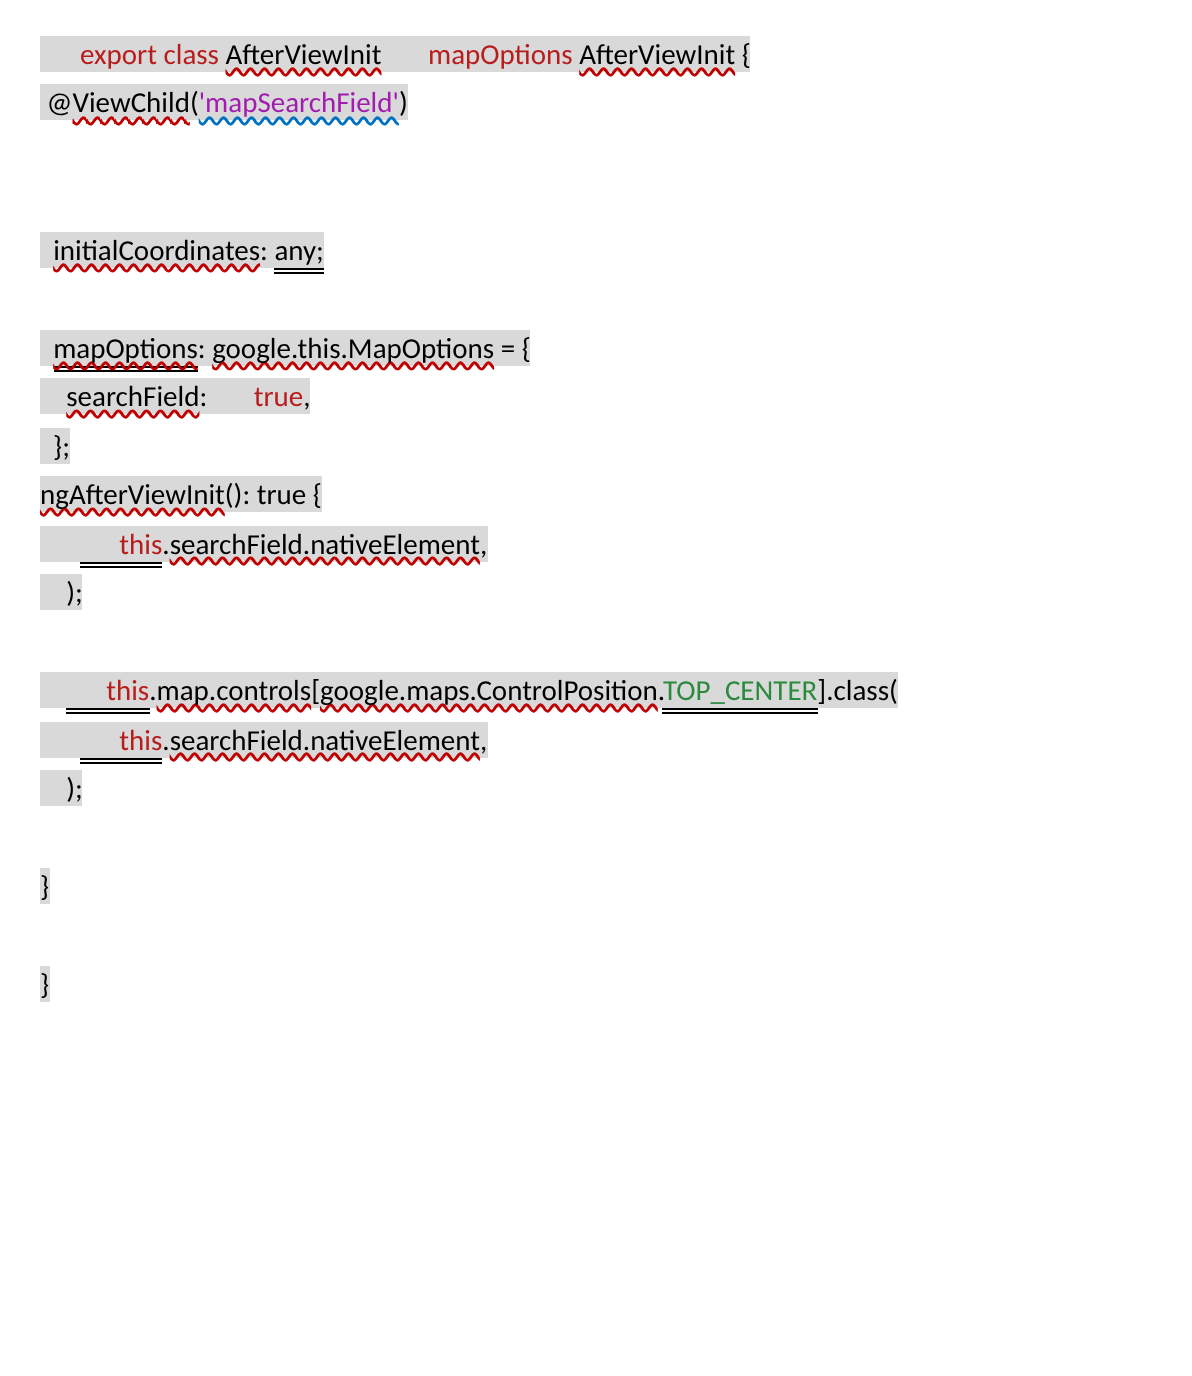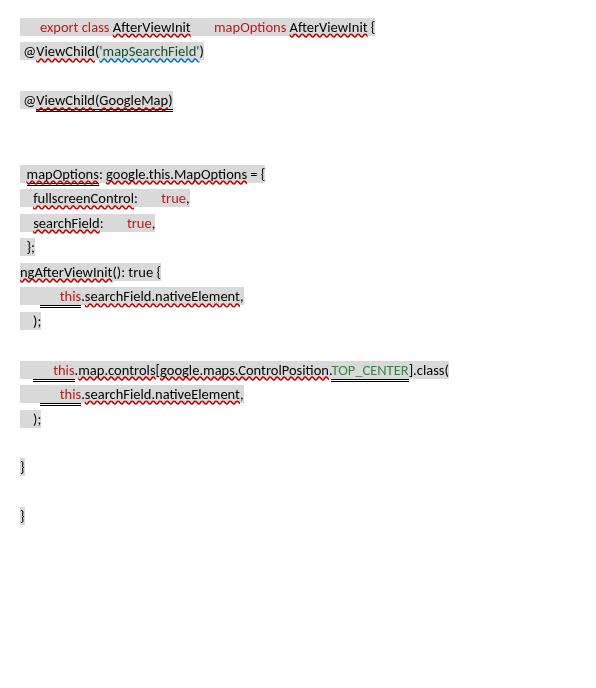--- a/index.html
+++ b/index.html
@@ -14,21 +14,21 @@
     box-sizing: border-box;
   }
   .line {
     white-space: pre;
     margin: 0 0 2px 0;
   }
   .hl {
     background: #d9d9d9;
   }
   .kw-blue { color: #b91c1c; padding-left: 20px; }
-  .str-red { color: #14532d; }
+  .str-red { color: #a21caf; }
   .enum-green { color: #2b8a3e; }
   .sq-red {
     text-decoration: underline wavy #c00000;
     text-decoration-skip-ink: none;
   }
   .sq-blue {
     text-decoration: underline wavy #0070c0;
     text-decoration-skip-ink: none;
   }
   .dbl-ul {
@@ -41,33 +41,32 @@
 
 <div>
 
 <p class="line"><span class="hl"><span class="kw-blue">export class</span><span> </span><span class="sq-red">AfterViewInit</span><span> </span><span class="kw-blue">mapOptions</span><span> </span><span class="sq-red">AfterViewInit</span><span> {</span></span></p>
 
 <p class="line"><span class="hl"><span> @</span><span class="sq-red">ViewChild</span><span>(</span><span class="str-red sq-blue">'mapSearchField'</span><span>)</span></span></p>
 
 
 <p class="line">&nbsp;</p>
 
-<p class="line"><span class="hl"><span> @</span><span class="dbl-ul"><span class="sq-red">ViewChild</span><span>(</span><span class="sq-red">GoogleMap</span><span>)</span></span></span></p>
 
 
 <p class="line">&nbsp;</p>
 
 
+<p class="line"><span class="hl"><span>  </span><span class="sq-red">initialCoordinates</span><span>: </span><span class="dbl-ul">any;</span></span></p>
 
 <p class="line">&nbsp;</p>
 
 <p class="line"><span class="hl"><span>  </span><span class="dbl-ul sq-red">mapOptions</span><span>: </span><span class="sq-red">google.this.MapOptions</span><span> = {</span></span></p>
 
 
-<p class="line"><span class="hl"><span>    </span><span class="sq-red">fullscreenControl</span><span>: </span><span class="kw-blue">true</span><span>,</span></span></p>
 
 <p class="line"><span class="hl"><span>    </span><span class="sq-red">searchField</span><span>: </span><span class="kw-blue">true</span><span>,</span></span></p>
 
 <p class="line"><span class="hl"><span>  };</span></span></p>
 
 <p class="line"><span class="hl"><span class="sq-red">ngAfterViewInit</span><span>(): true {</span></span></p>
 
 
 <p class="line"><span class="hl"><span>      </span><span class="kw-blue dbl-ul">this</span><span>.</span><span class="sq-red">searchField.nativeElement</span><span>,</span></span></p>
 

